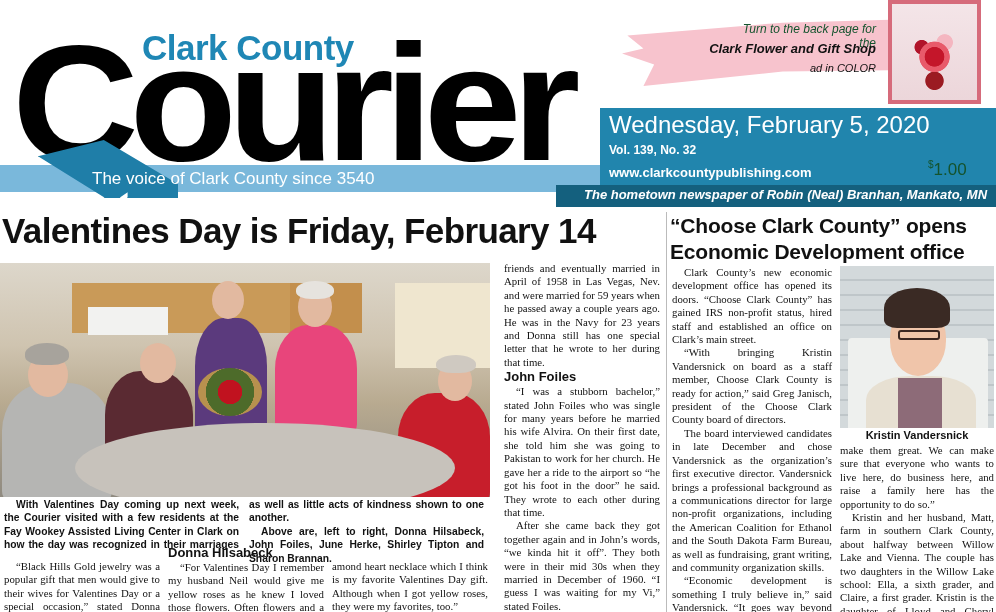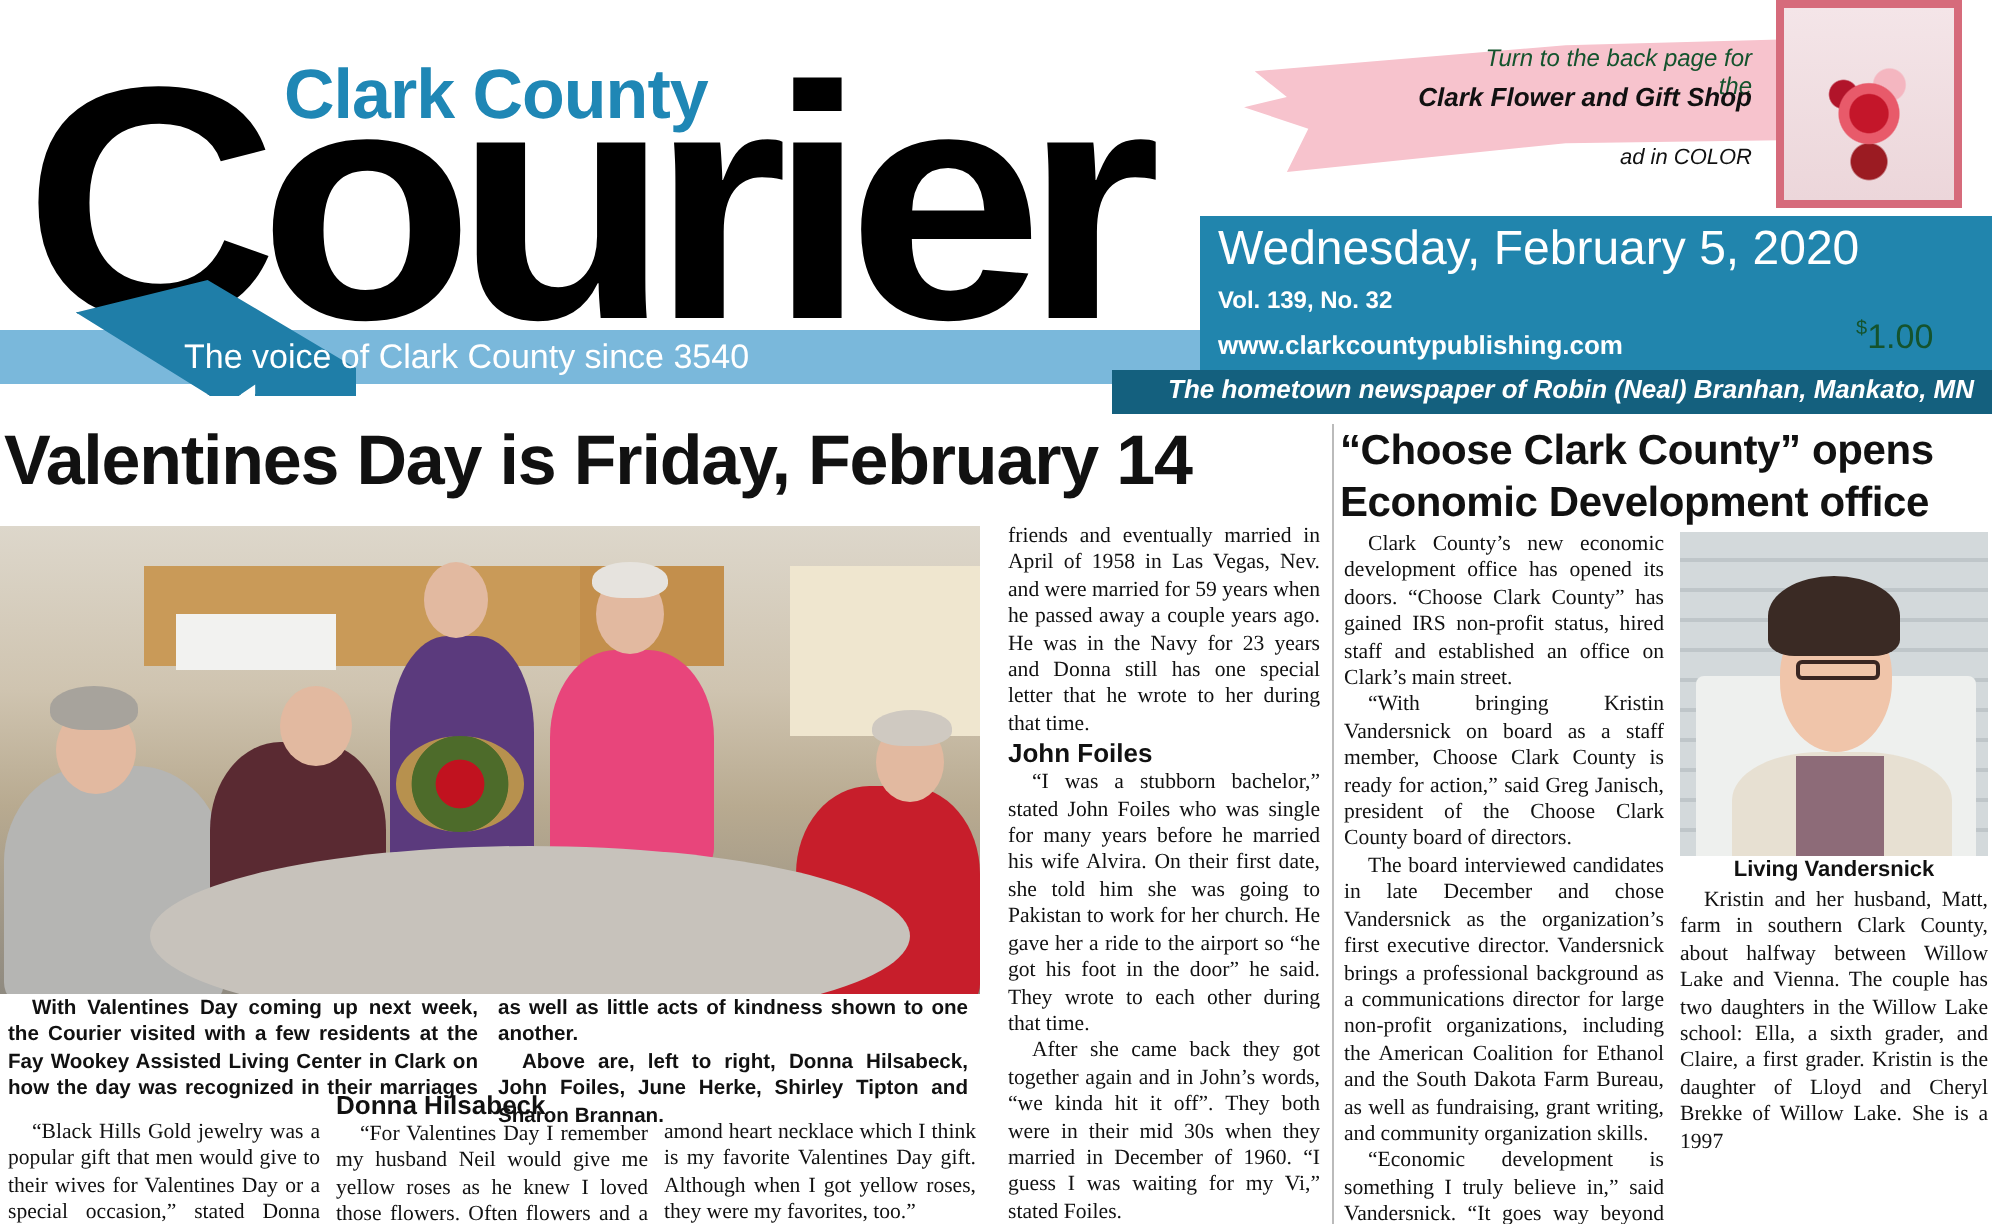--- a/index.html
+++ b/index.html
@@ -43,21 +43,21 @@
   .promo-line1 {
     position: absolute; left: 736px; top: 22px; width: 140px; text-align: right;
     font-family: "Liberation Sans", sans-serif; font-style: italic; font-size: 12px; color: #14532d;
   }
   .promo-line2 {
     position: absolute; left: 696px; top: 41px; width: 180px; text-align: right;
     font-family: "Liberation Sans", sans-serif; font-style: italic; font-weight: 700; font-size: 13px; color: #111;
   }
   .promo-line3 {
     position: absolute; left: 776px; top: 62px; width: 100px; text-align: right;
-    font-family: "Liberation Sans", sans-serif; font-style: italic; font-size: 11px; color: #111; margin-top: 11px;
+    font-family: "Liberation Sans", sans-serif; font-style: italic; font-size: 11px; color: #111;
   }
   .promo-photo {
     position: absolute; left: 888px; top: 0px; width: 93px; height: 104px;
     background: #d66b7b; padding: 4px;
   }
   .promo-photo-inner {
     width: 100%; height: 100%;
     background: radial-gradient(circle at 50% 55%, #c4162a 0 14%, #e85a6a 15% 22%, transparent 23%),
                 radial-gradient(circle at 35% 45%, #b1142a 0 9%, transparent 10%),
                 radial-gradient(circle at 62% 40%, #f4b6c0 0 10%, transparent 11%),
@@ -255,18 +255,19 @@
 </div>
 
 <div class="kristin-photo" title="Portrait of Kristin Vandersnick">
   <div class="kp-chair"></div>
   <div class="kp-body"></div>
   <div class="kp-shirt"></div>
   <div class="kp-face"></div>
   <div class="kp-hair"></div>
   <div class="kp-glasses"></div>
 </div>
-<div class="kristin-caption">Living Vandersnick</div>
+<div class="kristin-caption">Kristin Vandersnick</div>
 
 <div class="col" style="left:840px; top:444px; width:154px;">
+  <p style="text-indent:0">make them great. We can make sure that everyone who wants to live here, do business here, and raise a family here has the opportunity to do so.”</p>
   <p>Kristin and her husband, Matt, farm in southern Clark County, about halfway between Willow Lake and Vienna. The couple has two daughters in the Willow Lake school: Ella, a sixth grader, and Claire, a first grader. Kristin is the daughter of Lloyd and Cheryl Brekke of Willow Lake. She is a 1997</p>
 
 </div>
 
 </body></html>

